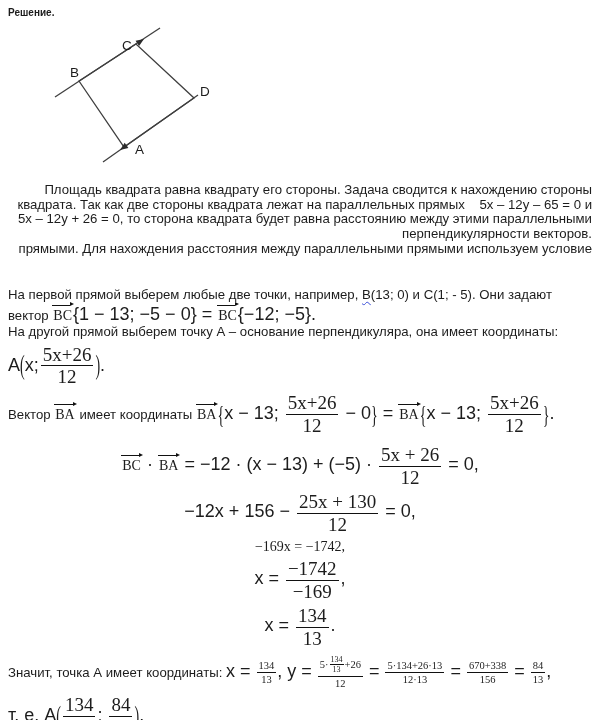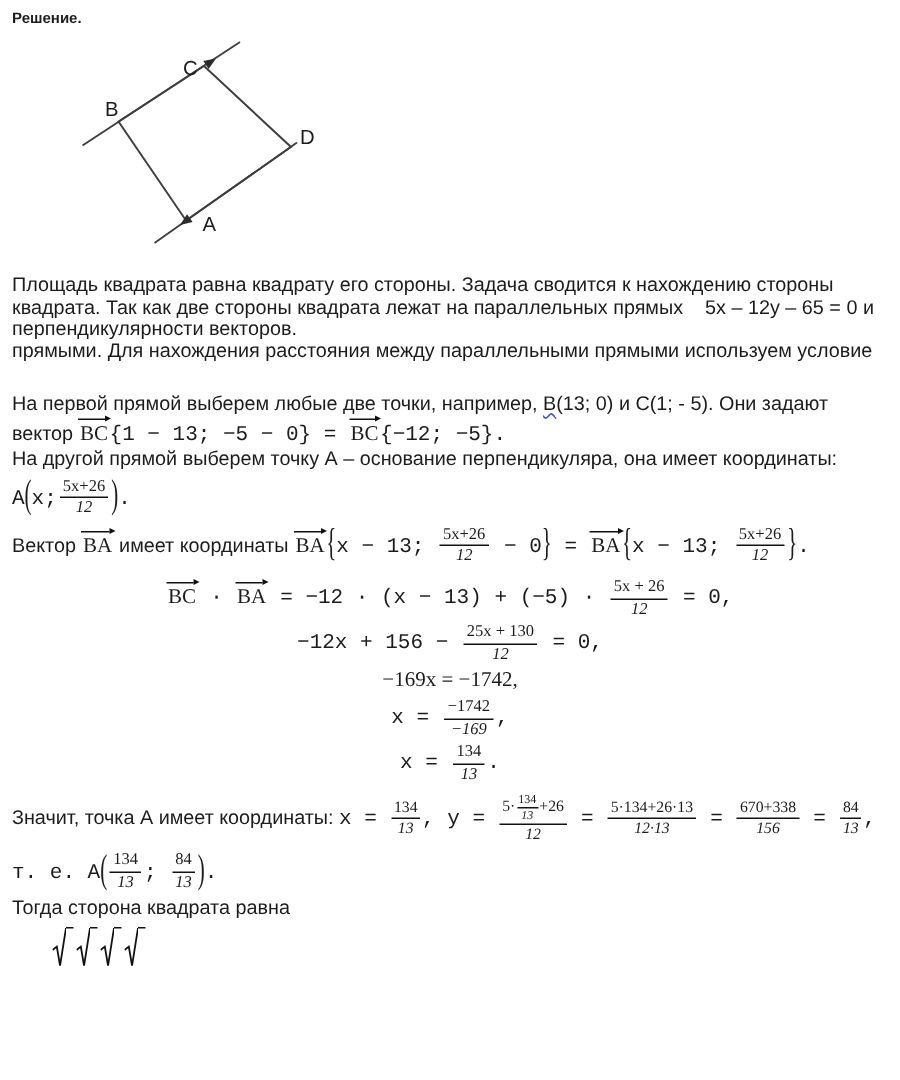--- a/index.html
+++ b/index.html
@@ -3,37 +3,37 @@
 <meta charset="utf-8">
 <style>
   html,body{margin:0;padding:0;}
   body{
     width:600px;height:720px;overflow:hidden;background:#ffffff;
     font-family:"Liberation Sans",sans-serif;color:#1c1c1c;
   }
   .page{padding:0 8px;}
   .heading{font-weight:bold;font-size:10px;padding-top:7px;}
   .figure svg{display:block;margin:4px 0 0 30px;}
-  .intro{margin-top:13px;}
+  .intro{margin-top:13px;text-align:right;}
   .tline{font-size:13.2px;line-height:14.7px;white-space:pre;}
   .sans{font-family:"Liberation Sans",sans-serif;font-size:13.2px;}
-  .math{font-family:Liberation Mono, monospace;font-size:14px;}
+  .math{font-family:Liberation Sans, sans-serif;font-size:18px;}
   .mline{line-height:15px;white-space:nowrap;}
-  .gap-top{margin-top:19px;}
+  .gap-top{margin-top:29px;}
   .arr-line{padding-top:5px;}
   .tall{padding-top:3px;margin:3px 0;}
   
   .vec{position:relative;display:inline-block;padding:0 1px;font-family:"Liberation Serif",serif;font-size:14px;text-align:right;}
   .vec::before{content:"";position:absolute;left:0;right:3px;top:-3px;border-top:1px solid #111;}
   .vec::after{content:"";position:absolute;right:-1px;top:-5.2px;width:0;height:0;
     border-top:2.3px solid transparent;border-bottom:2.3px solid transparent;border-left:4.5px solid #111;}
   
-  .frac{display:inline-block;vertical-align:middle;text-align:center;margin:0 2px;font-family:"Liberation Serif",serif;font-size:11px;line-height:1.05;}
+  .frac{display:inline-block;vertical-align:middle;text-align:center;margin:0 2px;font-family:"Liberation Serif",serif;font-size:19px;line-height:1.05;}
   .frac .num{display:block;border-bottom:1px solid #111;padding:0 2px 1px;}
-  .frac .den{display:block;padding-top:1px;font-style:italic;}
+  .frac .den{display:block;padding-top:1px;}
   .frac.fs{font-size:10.5px;margin:0 1px;}
   .frac.ft{font-size:8px;vertical-align:middle;margin:0 1px;}
   .frac.ft .num{padding:0 1px 0;}
   
   .bp{display:inline-block;transform:scaleY(1.9);vertical-align:middle;font-family:"Liberation Serif",serif;font-size:14px;font-weight:300;}
   .bb{display:inline-block;transform:scaleY(1.85);vertical-align:middle;font-family:"Liberation Serif",serif;font-size:14px;font-weight:300;}
   
   .sqrt{display:inline-flex;align-items:stretch;vertical-align:middle;margin:0 1px;}
   .sqrt .rsvg{width:9px;flex:none;align-self:stretch;height:auto;}
   .sqrt .radicand{border-top:1.2px solid #111;padding:2px 3px 0 2px;font-family:"Liberation Serif",serif;font-size:13.5px;white-space:nowrap;}
@@ -63,20 +63,21 @@
         <text x="84" y="28">C</text>
         <text x="162" y="74">D</text>
         <text x="97" y="132">A</text>
       </g>
     </svg>
   </div>
 
   <div class="intro">
     <div class="tline">Площадь квадрата равна квадрату его стороны. Задача сводится к нахождению стороны</div>
     <div class="tline">квадрата. Так как две стороны квадрата лежат на параллельных прямых    5x – 12y – 65 = 0 и</div>
+    <div class="tline">5x – 12y + 26 = 0, то сторона квадрата будет равна расстоянию между этими параллельными</div>
     <div class="tline">перпендикулярности векторов.</div>
     <div class="tline">прямыми. Для нахождения расстояния между параллельными прямыми используем условие</div>
   </div>
 
   <div class="mline gap-top"><span class="sans">На первой прямой выберем любые две точки, например, </span><span class="sans wavy">В</span><span class="sans">(13; 0) и С(1; - 5). Они задают</span></div>
 
   <div class="mline arr-line"><span class="sans">вектор </span><span class="vec">BC</span><span class="math">{1 − 13; −5 − 0} = </span><span class="vec">BC</span><span class="math">{−12; −5}.</span></div>
 
   <div class="mline"><span class="sans">На другой прямой выберем точку А – основание перпендикуляра, она имеет координаты:</span></div>
 

